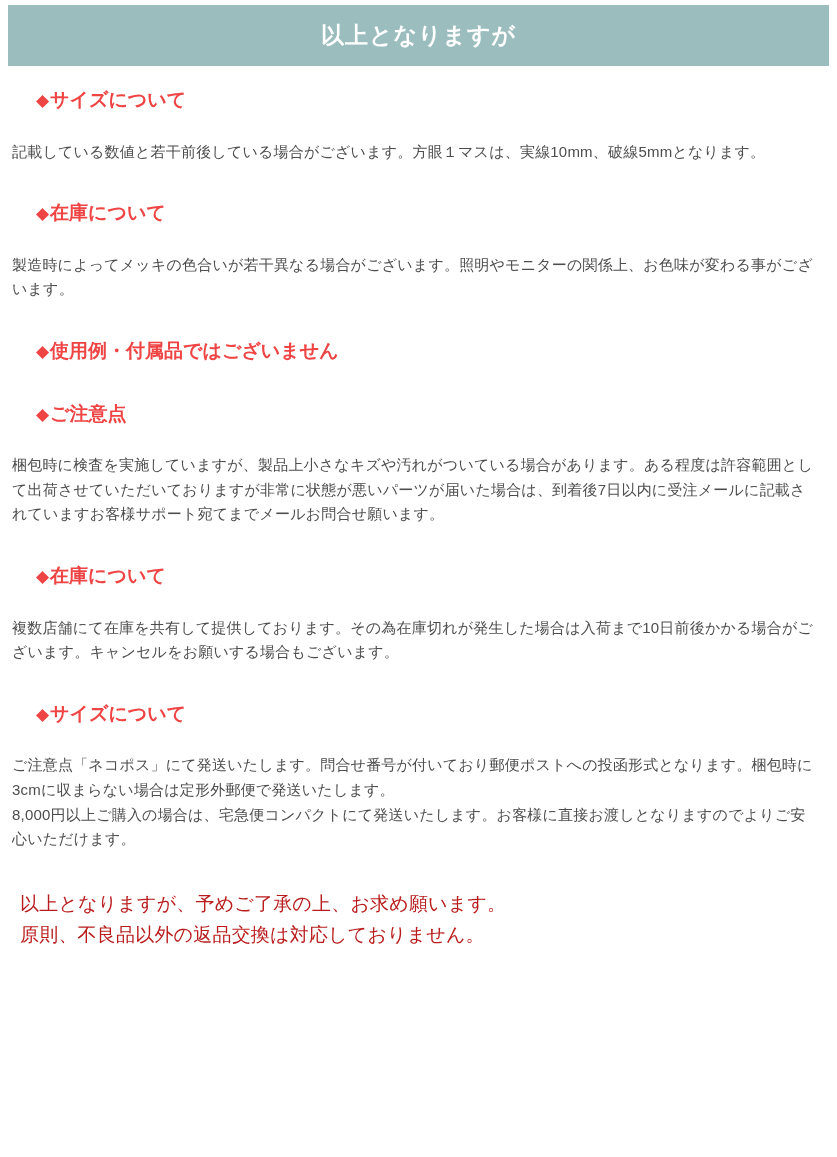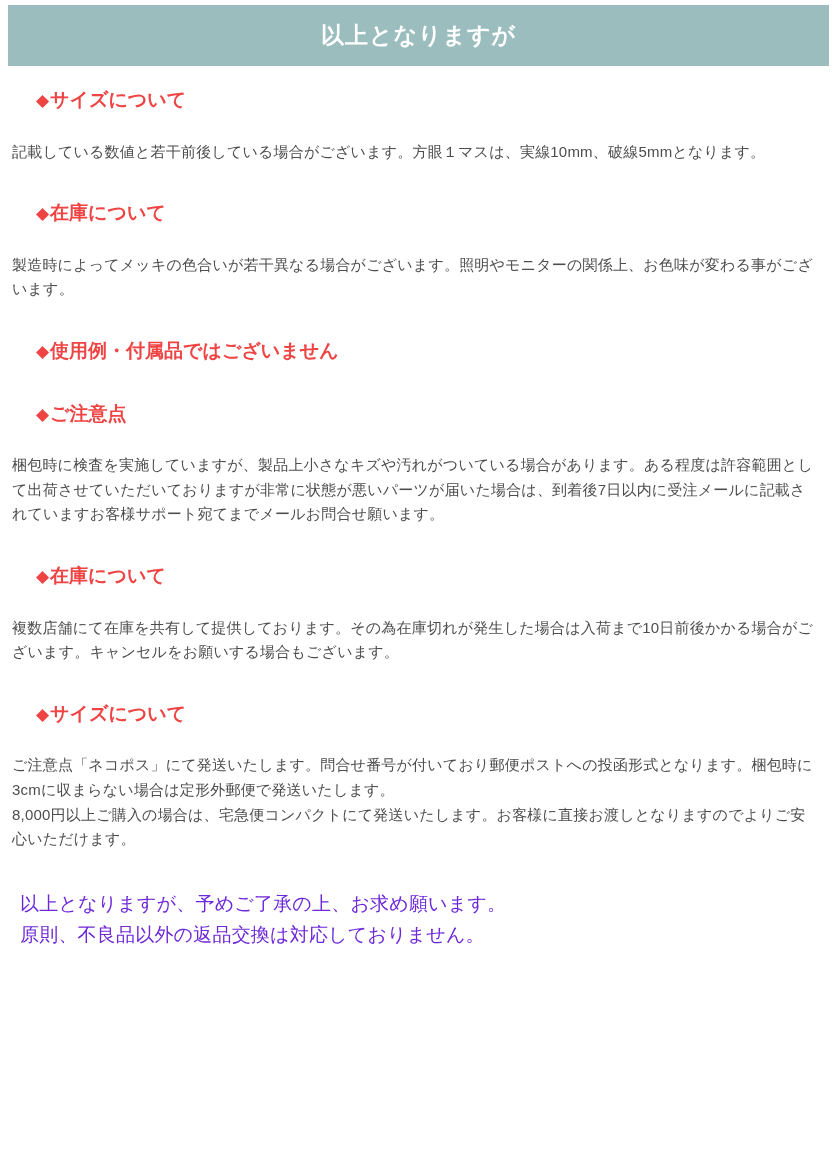--- a/index.html
+++ b/index.html
@@ -53,21 +53,21 @@
     font-size: 15px;
     line-height: 1.64;
     color: #4d4d4d;
     white-space: pre-line;
     letter-spacing: 0.2px;
   }
   .closing {
     margin: 36px 22px 0 20px;
     font-size: 19px;
     line-height: 1.64;
-    color: #6d28d9;
+    color: #b91c1c;
     white-space: pre-line;
     letter-spacing: 0.2px;
   }
 </style>
 </head>
 <body>
 
 <div class="page">
 
   <header class="notice-header">

